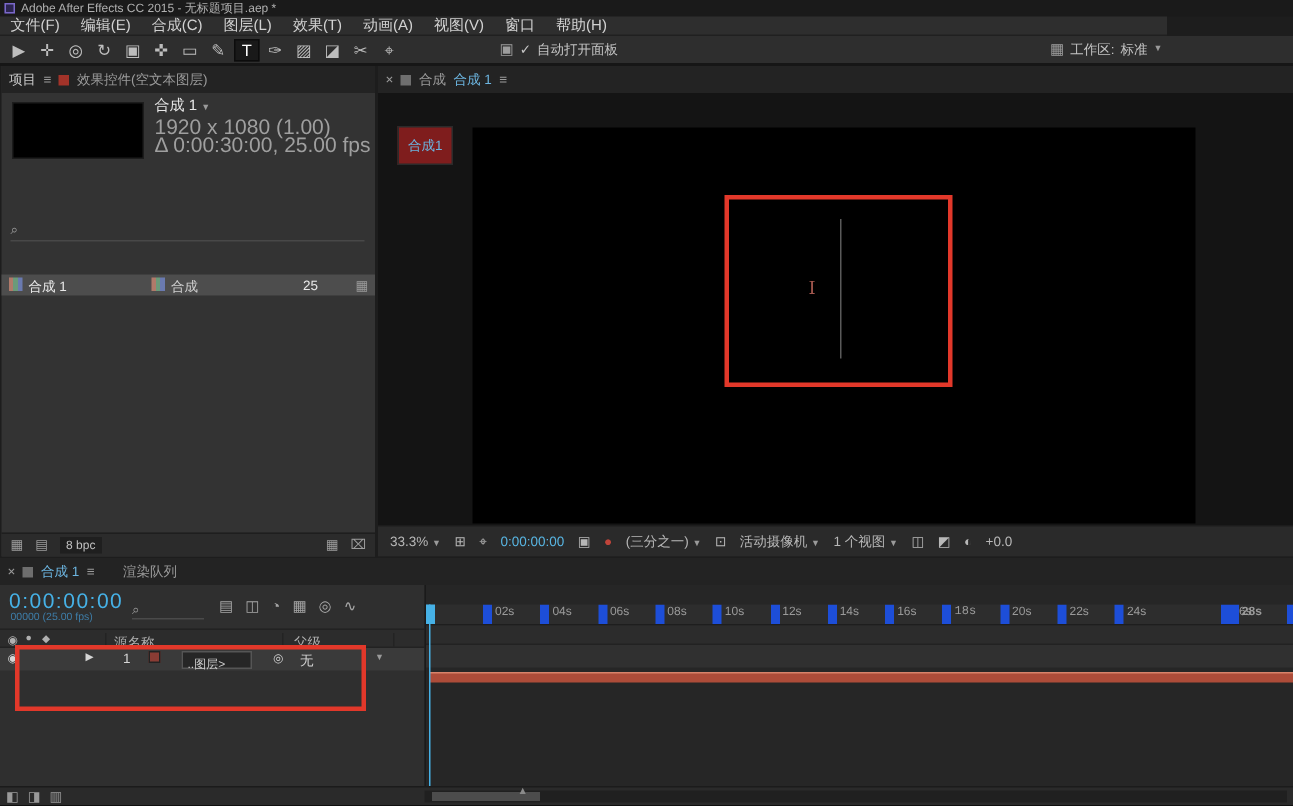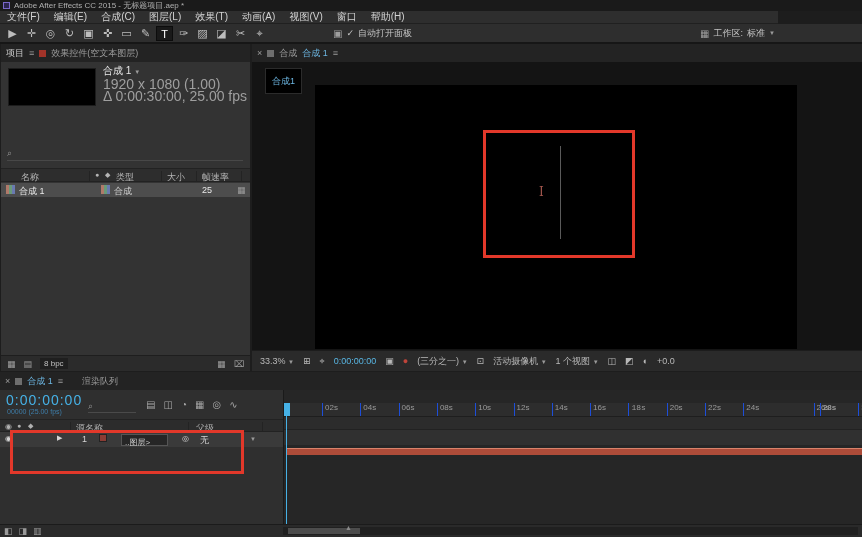--- a/index.html
+++ b/index.html
@@ -35,42 +35,42 @@
 .psearch{position:absolute;left:6px;top:104px;width:236px;height:13px;border-bottom:1px solid #484848;color:#9a9a9a}
 .phead{position:absolute;left:0;top:124px;width:249px;height:14px;background:#2d2d2d;border-top:1px solid #222;border-bottom:1px solid #222;color:#b5b5b5}
 .phead span,.prow span{position:absolute;top:2px}
 .prow{position:absolute;left:0;top:139px;width:249px;height:14px;background:#4d4d4d;color:#e9e9e9}
 .stripes{position:absolute;width:9px;height:9px;top:2px;background:linear-gradient(90deg,#b07a6a 33%,#6a9a7a 33% 66%,#6a7ab0 66%)}
 .pbottom{position:absolute;left:0;bottom:0;width:249px;height:16px;background:#2b2b2b;border-top:1px solid #1e1e1e;display:flex;align-items:center;gap:8px;padding:0 6px;color:#9d9d9d}
 .bpc{background:#1f1f1f;padding:1px 4px;color:#c0c0c0;font-size:8px}
 .spacer{flex:1}
 
 .viewer{left:252px;top:44px;width:610px;height:327px;background:#141414}
-.vinnertab{position:absolute;left:13px;top:24px;height:13px;padding:12px 6px;background:#000000;border:1px solid #2b2b2b;color:#6cb5e0;display:flex;align-items:center}
+.vinnertab{position:absolute;left:13px;top:40px;height:13px;padding:12px 6px;background:#7f1d1d;border:1px solid #2b2b2b;color:#6cb5e0;display:flex;align-items:center}
 .comprect{position:absolute;left:63px;top:41px;width:482px;height:264px;background:#000}
 .vline{position:absolute;left:308px;top:102px;width:1px;height:93px;background:#5a5a5a}
 .ibeam{position:absolute;left:287px;top:141px;color:#a3574e;font-family:"DejaVu Serif",serif;font-size:12px}
 .vbar{position:absolute;left:0;right:0;bottom:0;height:21px;background:#2a2a2a;border-top:1px solid #1c1c1c;display:flex;align-items:center;gap:9px;padding:0 8px;font-size:9px;color:#b8b8b8;white-space:nowrap}
 .reddot{color:#c0443a}
 
 .timeline{left:0;top:372px;width:862px;height:152px;background:#2a2a2a}
 .rq-tab{margin-left:14px}
 .tleft{position:absolute;left:0;top:18px;width:283px;bottom:0;background:#2f2f2f}
 .bigtime{position:absolute;left:6px;top:2px;font-size:14px;color:var(--accent_blue);letter-spacing:1px}
 .frameinfo{position:absolute;left:7px;top:18px;font-size:7px;color:#3e7da8}
 .tsearch{position:absolute;left:88px;top:11px;width:48px;border-bottom:1px solid #4a4a4a;color:#999}
 .ticonstrip{position:absolute;left:146px;top:9px;display:flex;gap:8px;color:#a5a5a5;font-size:10px}
 .thead{position:absolute;left:0;top:29px;width:283px;height:13px;background:#2c2c2c;border-top:1px solid #222;border-bottom:1px solid #222;color:#b0b0b0}
 .thead span,.trow span{position:absolute;top:2px}
 .trow{position:absolute;left:0;top:42px;width:283px;height:15px;background:#3a3a3a;color:#d5d5d5}
 .labelchip{position:absolute;left:99px;top:3px;width:8px;height:8px;background:#8a3c34;border:1px solid #222}
 .namechip{position:absolute;left:121px;top:1px;width:47px;height:12px;background:#262626;border:1px solid #555;color:#cecece;display:flex;align-items:center;padding:0 3px;font-size:8px}
 .ttrack{position:absolute;left:283px;top:18px;right:0;bottom:0;background:#262626;border-left:1px solid #1a1a1a}
 .truler{position:absolute;left:0;top:13px;right:0;height:14px;background:#2d2d2d;border-bottom:1px solid #1e1e1e;overflow:hidden}
-.tick{position:absolute;bottom:0;height:13px;border-left:1px solid #1d4ed8;padding-left:2px;font-size:8px;color:#9a9a9a}
+.tick{position:absolute;bottom:0;height:13px;border-left:6px solid #1d4ed8;padding-left:2px;font-size:8px;color:#9a9a9a}
 .theadr{position:absolute;left:0;top:27px;right:0;height:13px;background:#2c2c2c;border-bottom:1px solid #222}
 .trowr{position:absolute;left:0;top:40px;right:0;height:15px;background:#303030}
 .layerbar{position:absolute;left:2px;top:58px;right:0;height:7px;background:var(--layer_bar);border-top:1px solid #d8836b}
 .playline{position:absolute;left:2px;top:13px;bottom:0;width:1px;background:var(--accent_blue)}
 .playhandle{position:absolute;left:0;top:13px;width:6px;height:13px;background:var(--accent_blue)}
 
 .anno{position:absolute;border:3px solid var(--annotation);z-index:50;background:transparent}
 
 .statusbar{left:0;top:524px;width:862px;height:13px;background:#2a2a2a;border-top:1px solid #1b1b1b;display:flex;align-items:center;padding:0 4px;gap:6px;color:#9a9a9a}
 .scrolltrack{position:absolute;left:283px;top:527px;width:575px;height:8px;background:#202020}
@@ -140,32 +140,20 @@
     <div class="pinfo-text">
       <div class="cname">
         <span>合成 1</span>
         <span class="dd">▼</span>
       </div>
       <div class="cmeta">1920 x 1080 (1.00)</div>
       <div class="cmeta">Δ 0:00:30:00, 25.00 fps</div>
     </div>
     <div class="psearch">
       <span>⌕</span>
-    </div>
-    <div class="phead">
-      <span style="left:20px">名称</span>
-      <span class="vdiv" style="left:88px"></span>
-      <span style="left:94px;font-size:7px">●</span>
-      <span style="left:104px;font-size:7px">◆</span>
-      <span style="left:115px">类型</span>
-      <span class="vdiv" style="left:160px"></span>
-      <span style="left:166px">大小</span>
-      <span class="vdiv" style="left:195px"></span>
-      <span style="left:201px">帧速率</span>
-      <span class="vdiv" style="left:240px"></span>
     </div>
     <div class="prow">
       <span class="stripes" style="left:5px"></span>
       <span style="left:18px">合成 1</span>
       <span class="stripes" style="left:100px"></span>
       <span style="left:113px;color:#cfcfcf">合成</span>
       <span style="left:201px">25</span>
       <span style="left:236px;color:#9a9a9a">▦</span>
     </div>
     <div class="pbottom">

